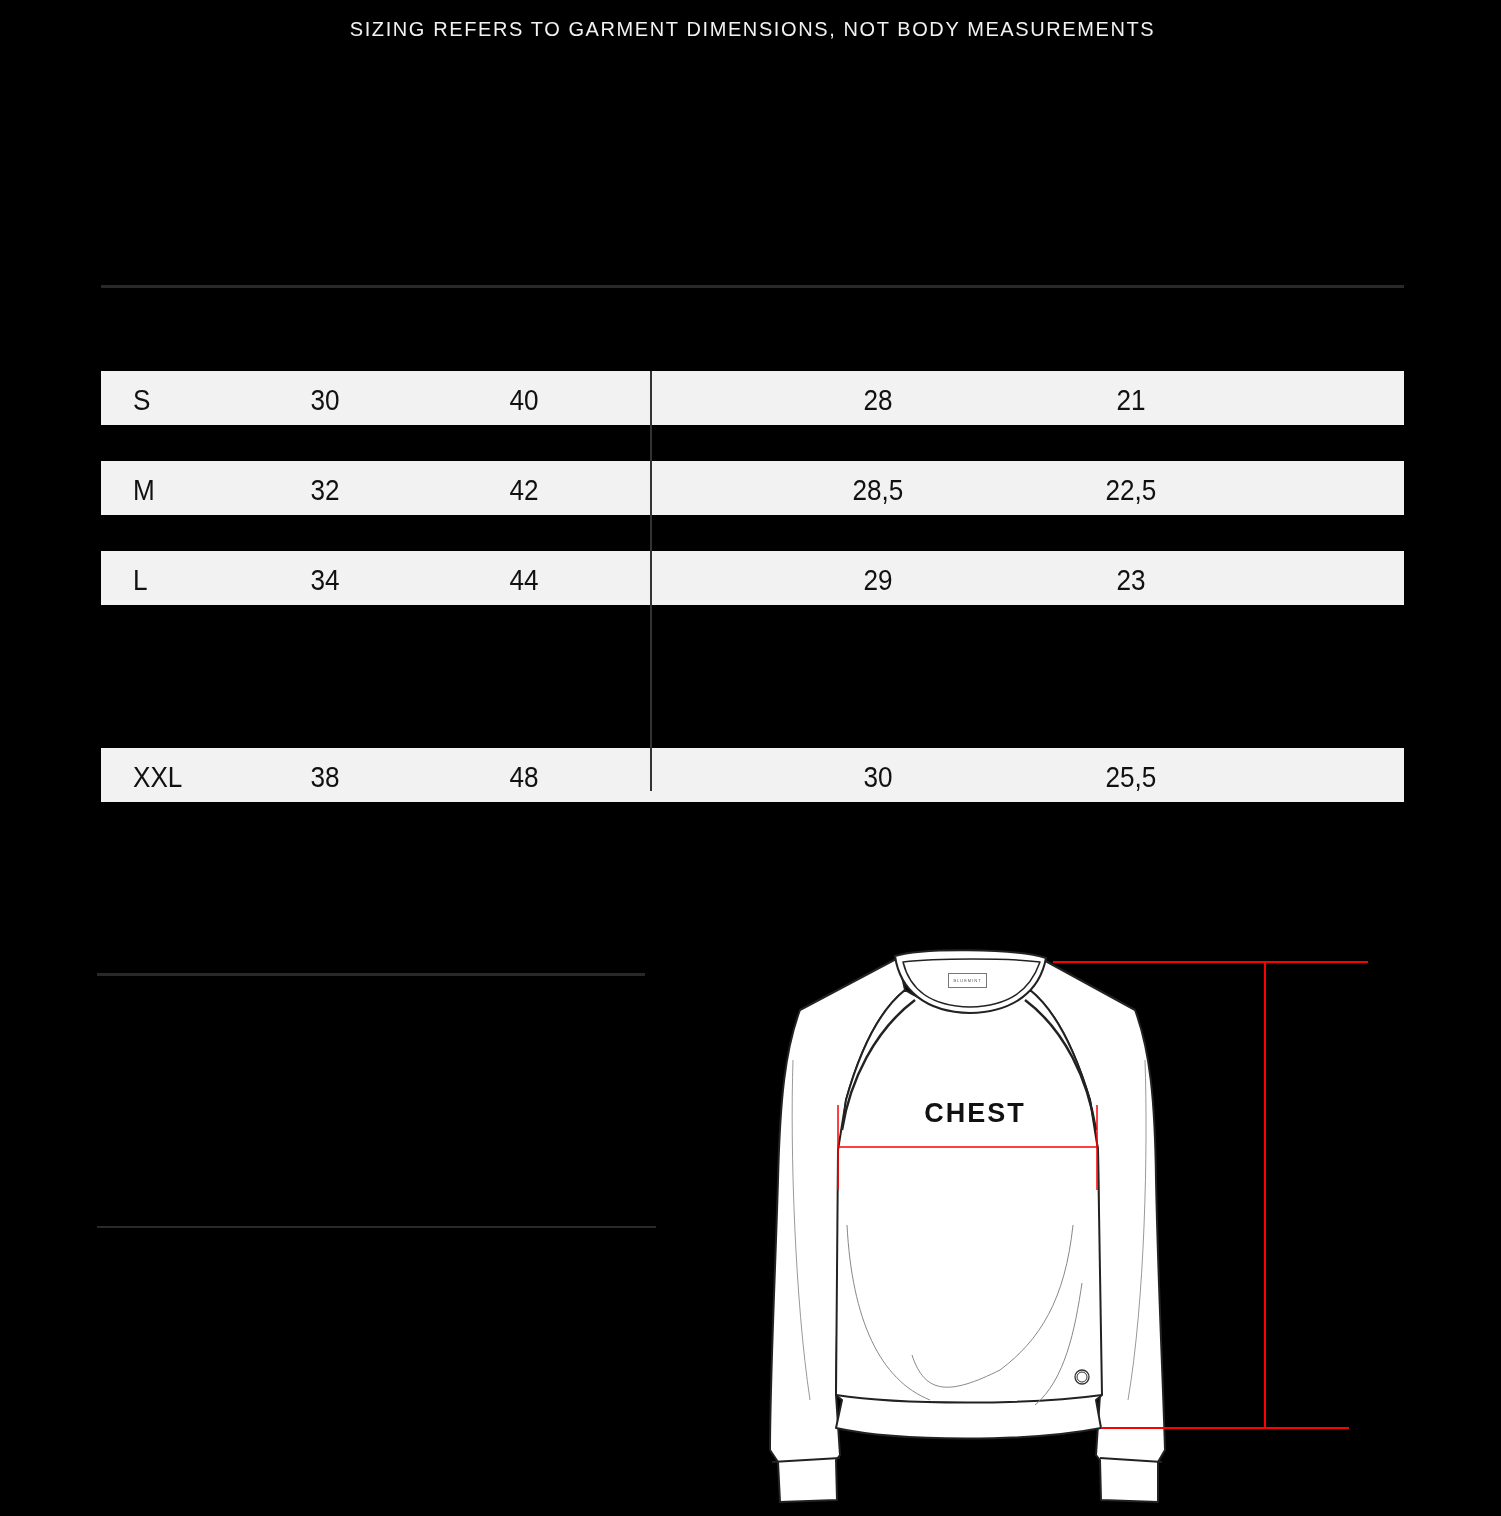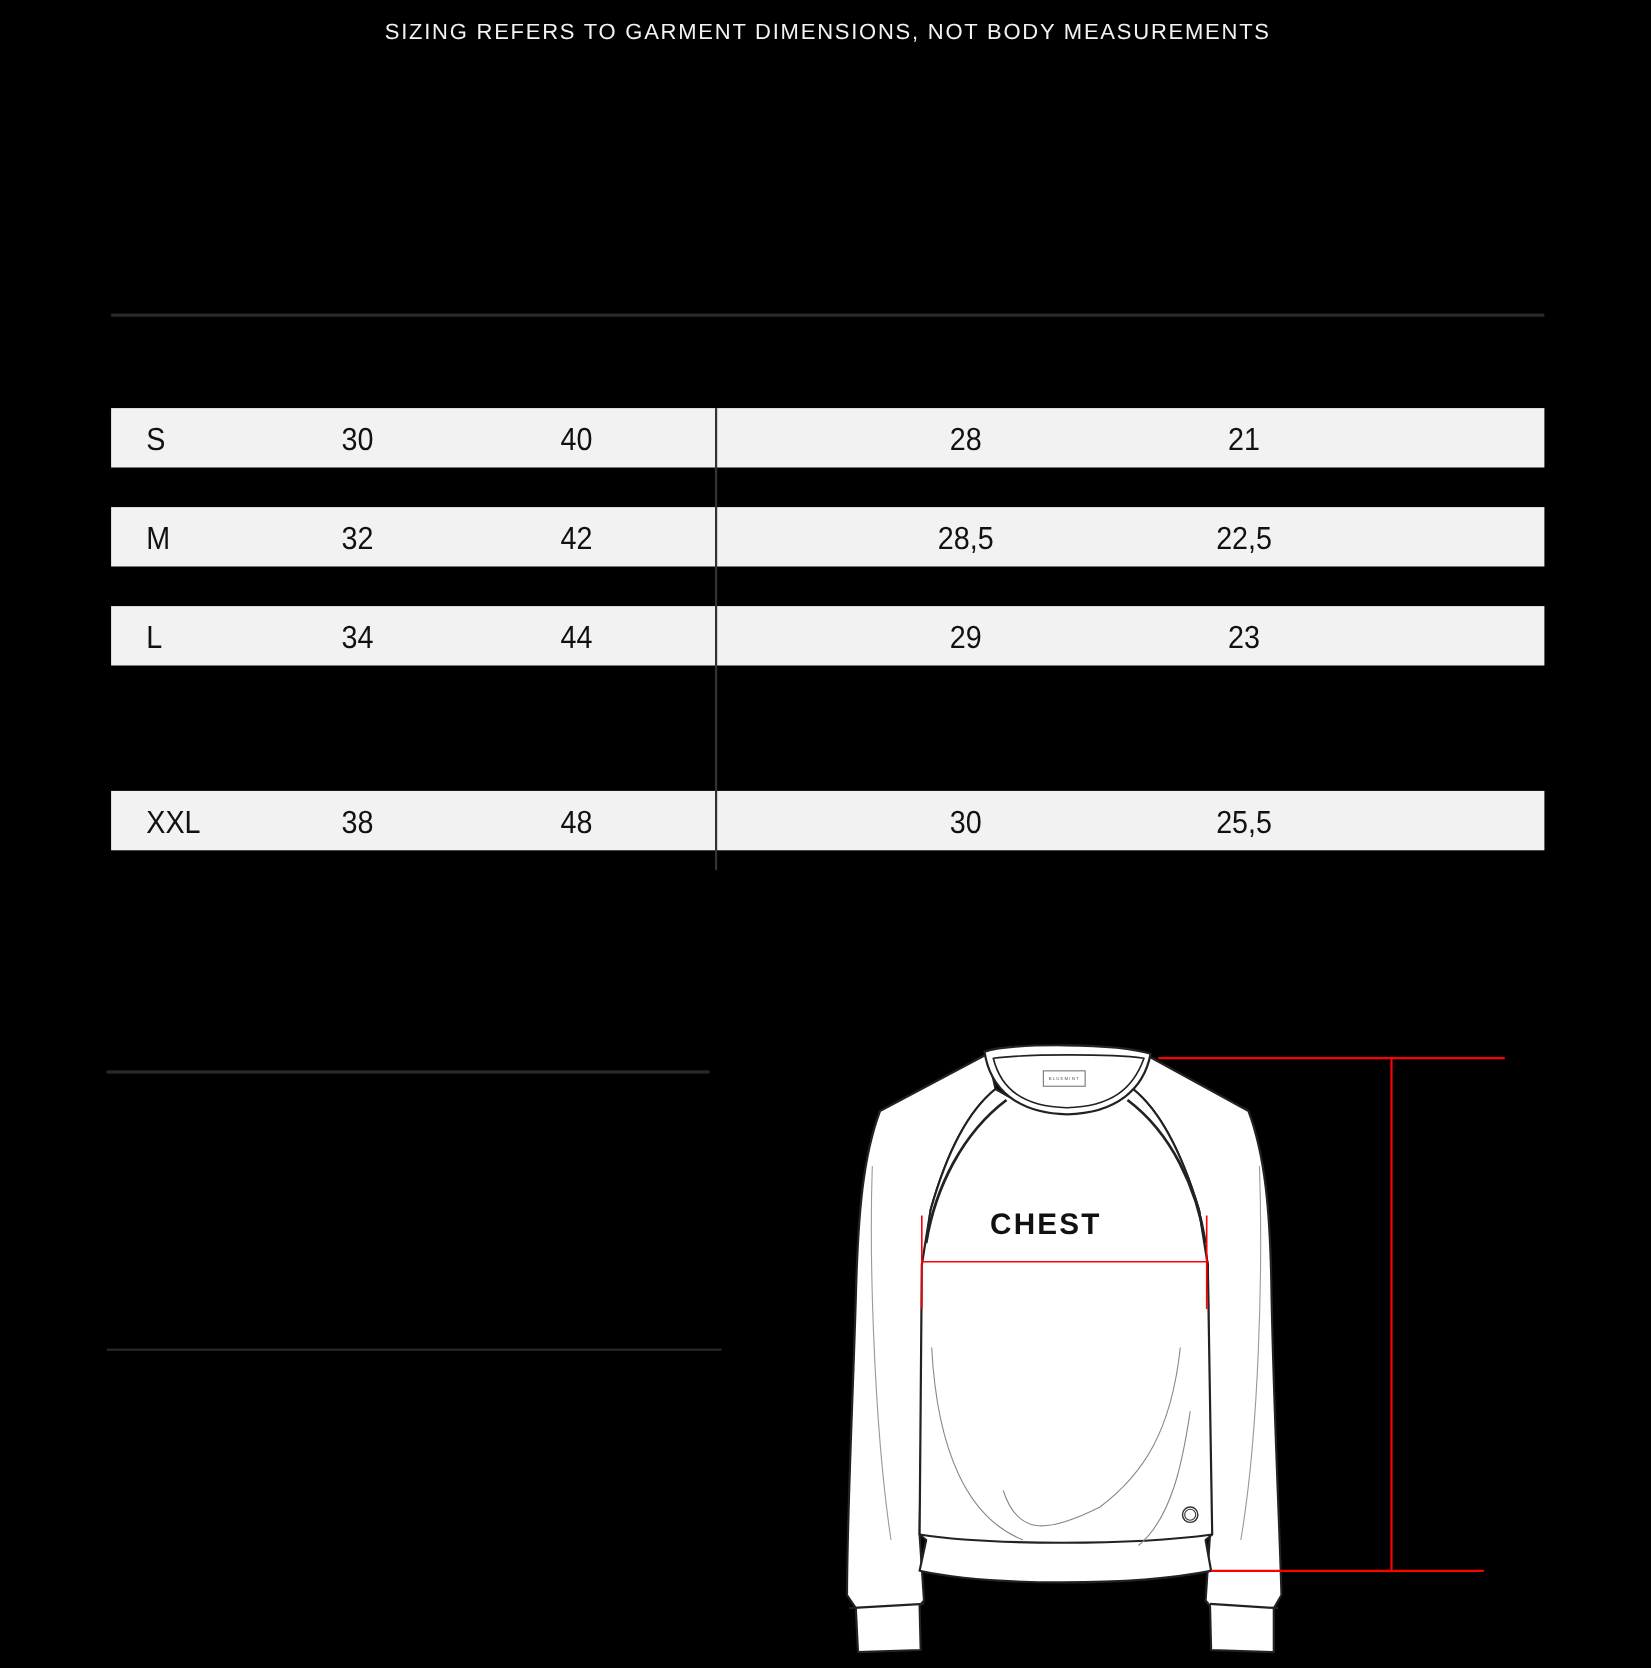--- a/index.html
+++ b/index.html
@@ -80,21 +80,21 @@
       top: 0;
       width: 1501px;
       height: 1516px;
       pointer-events: none;
     }
     .chest-label {
       position: absolute;
       left: 900px;
       top: 1098px;
       width: 150px;
-      text-align: left;
+      text-align: center;
       font-size: 27px;
       font-weight: bold;
       letter-spacing: 2px;
       color: #111;
       font-family: "Liberation Sans", sans-serif;
     }
     .brand-tag {
       position: absolute;
       left: 948px;
       top: 973px;
@@ -140,21 +140,21 @@
 
   <div class="row" style="top:180px;">
     <span class="cell size">L</span>
     <span class="cell c1">34</span>
     <span class="cell c2">44</span>
     <span class="cell c3">29</span>
     <span class="cell c4">23</span>
   </div>
 
 
-  <div class="row" style="top:348px;">
+  <div class="row" style="top:377px;">
     <span class="cell size">XXL</span>
     <span class="cell c1">38</span>
     <span class="cell c2">48</span>
     <span class="cell c3">30</span>
     <span class="cell c4">25,5</span>
   </div>
 </div>
 
 <svg class="drawing" viewBox="0 0 1501 1516" xmlns="http://www.w3.org/2000/svg">
   <g fill="#ffffff" stroke="#222" stroke-width="2" stroke-linejoin="round">

